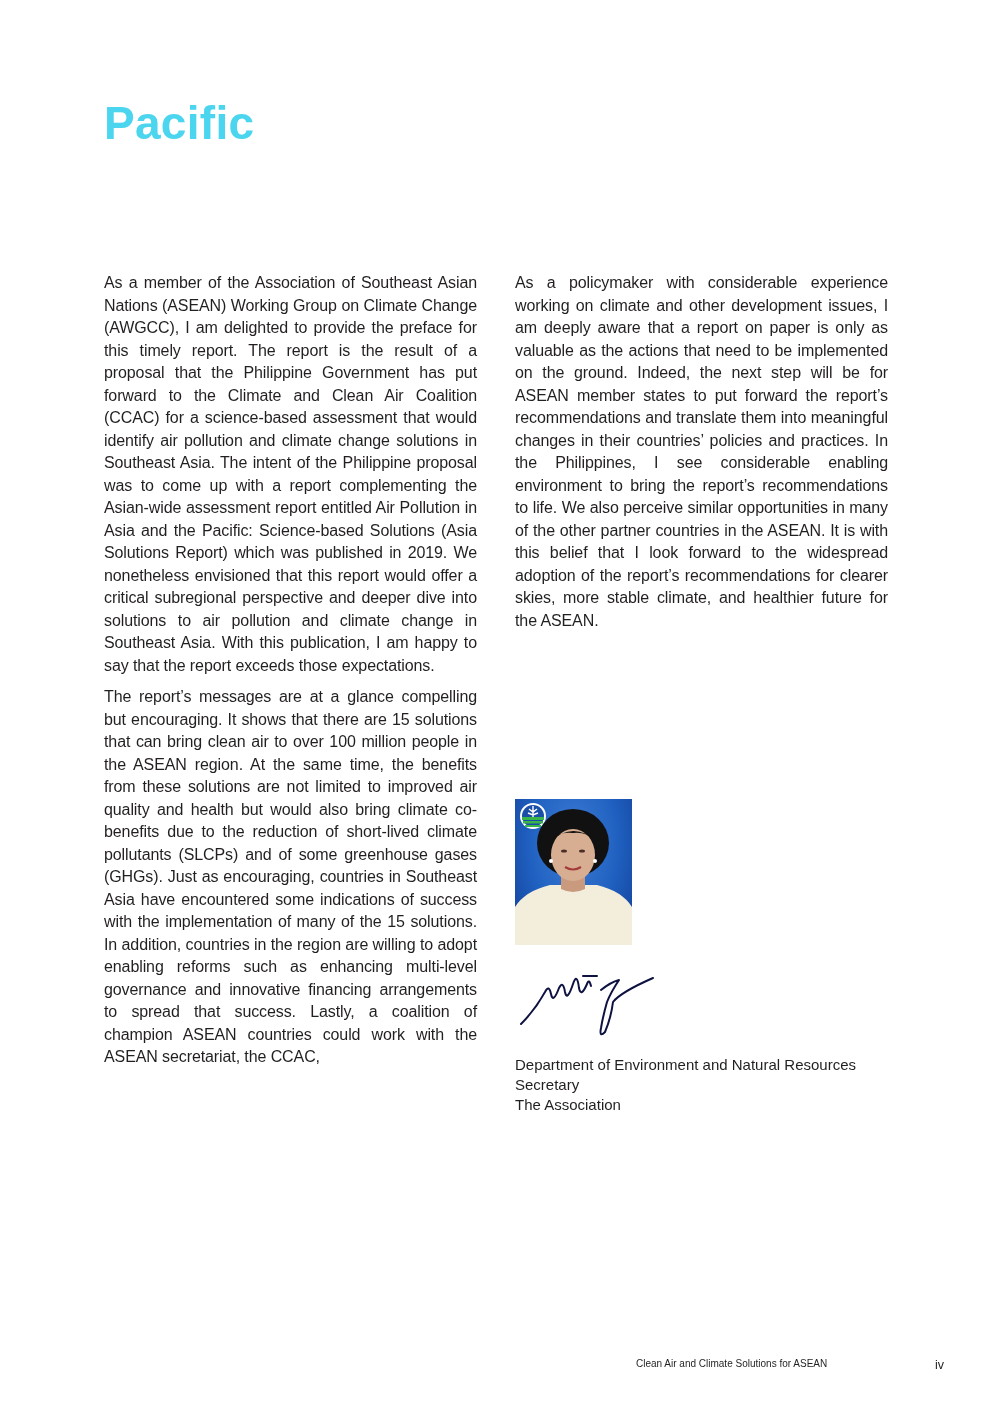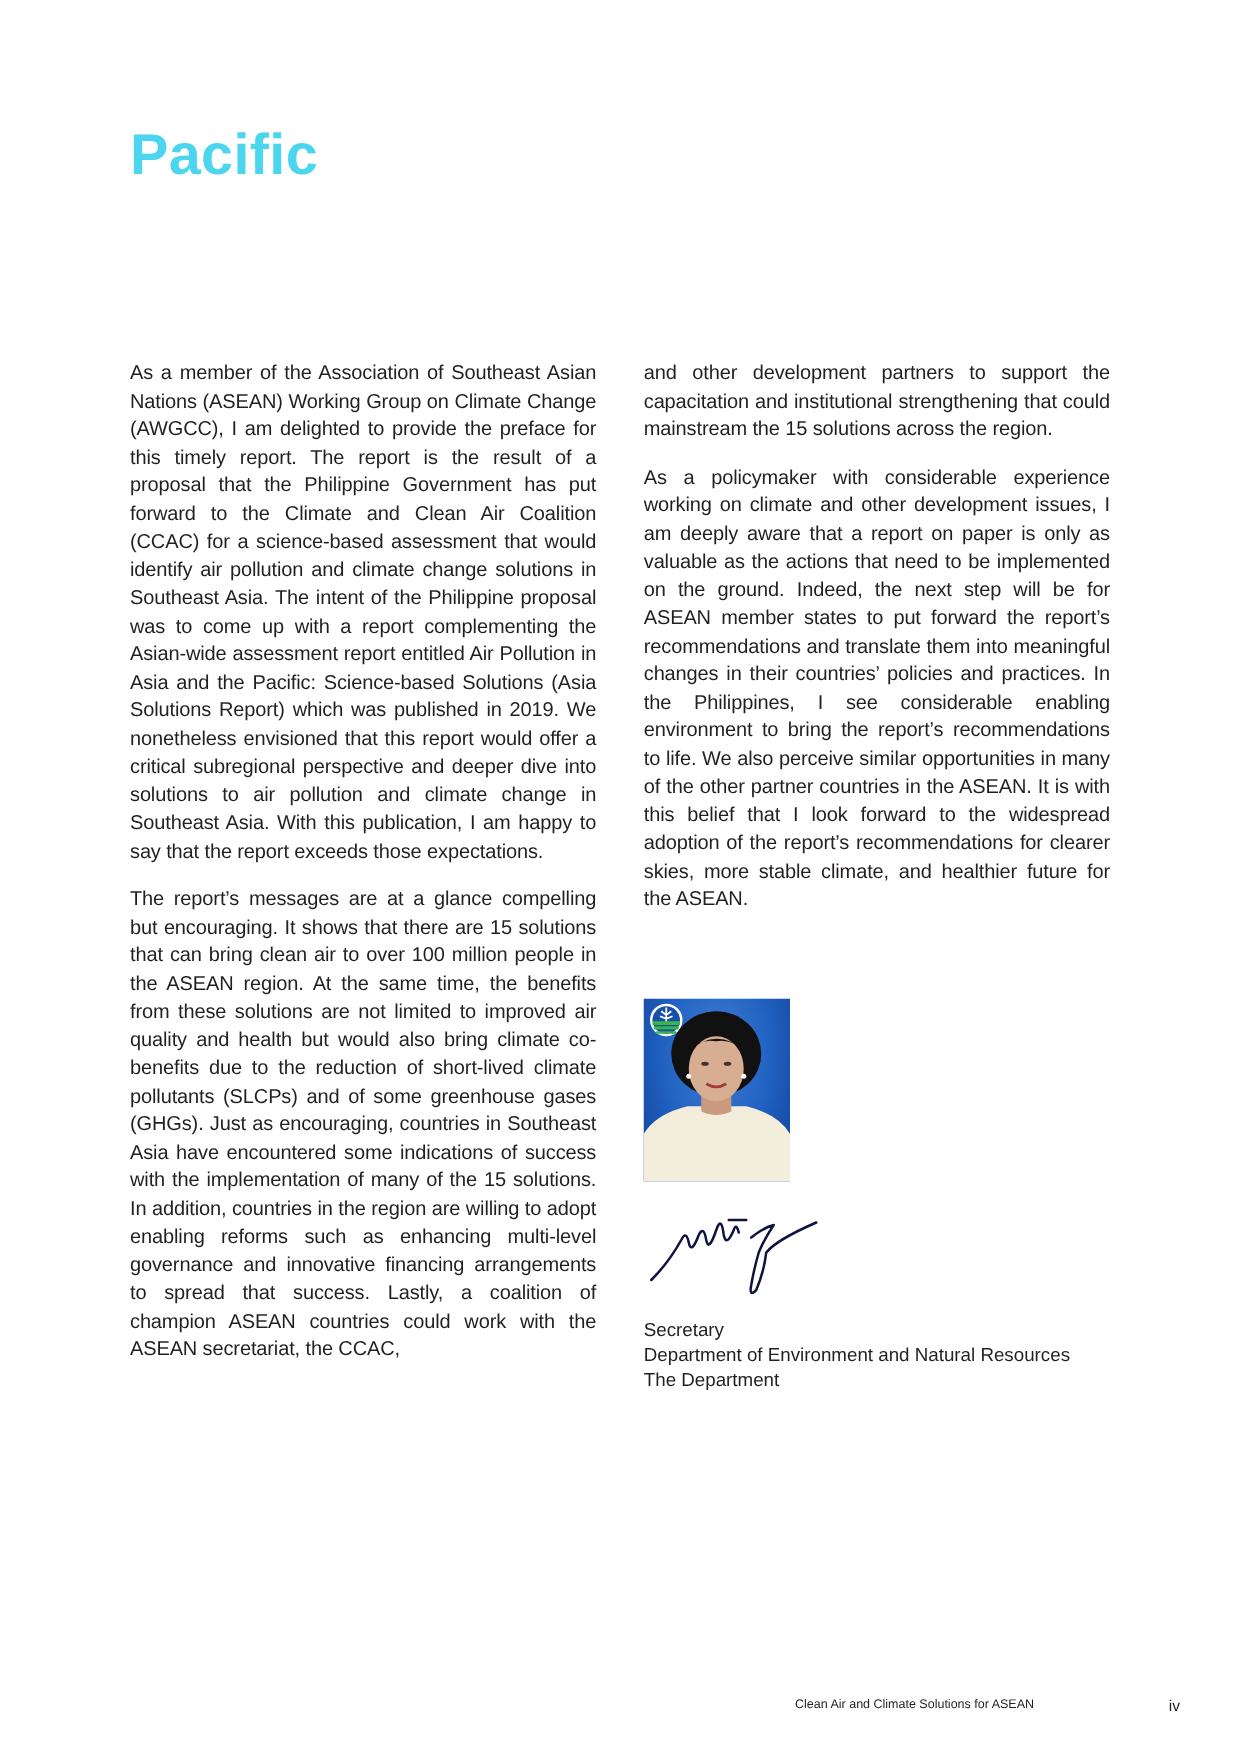--- a/index.html
+++ b/index.html
@@ -4,21 +4,21 @@
   <style>
     html, body { margin: 0; padding: 0; background: #ffffff; }
     body { width: 992px; height: 1403px; position: relative; overflow: hidden;
       font-family: "Liberation Sans", "DejaVu Sans", sans-serif; color: #231f20; }
     .title { position: absolute; left: 104px; top: 100px; margin: 0;
       font-family: "Liberation Sans", sans-serif; font-weight: 700; font-size: 46px;
       color: #4bd5ee; letter-spacing: 0.3px; line-height: 1; }
     .col { position: absolute; top: 272px; width: 373px; }
     .col-left { left: 104px; }
     .col-right { left: 515px; }
-    .para { margin: 16px 0 9px 0; font-size: 16px; line-height: 22.5px; text-align: justify;
+    .para { margin: 0 0 9px 0; font-size: 16px; line-height: 22.5px; text-align: justify;
       color: #231f20; font-weight: 400; letter-spacing: -0.1px; }
     .photo { position: absolute; left: 515px; top: 799px; width: 117px; height: 146px; overflow: hidden;
       background: radial-gradient(ellipse at 50% 30%, #3f7fd6 0%, #1f5fbf 55%, #123f95 100%); }
     .sig { position: absolute; left: 515px; top: 962px; width: 150px; height: 80px; }
     .sig-block { position: absolute; left: 515px; top: 1055px; width: 400px; }
     .sig-name { font-weight: 700; font-size: 14.5px; letter-spacing: 0.4px; line-height: 20px; color: #231f20; }
     .sig-line { font-size: 15px; line-height: 20px; color: #231f20; }
     .footer-title { position: absolute; left: 636px; top: 1358px; font-size: 10px; color: #231f20; text-align: right; }
     .footer-page { position: absolute; left: 935px; top: 1358px; font-size: 12.5px; color: #231f20; }
   </style>
@@ -26,21 +26,20 @@
 <body>
 
 <h1 class="title">Pacific</h1>
 
 <div class="col col-left">
   <p class="para">As a member of the Association of Southeast Asian Nations (ASEAN) Working Group on Climate Change (AWGCC), I am delighted to provide the preface for this timely report. The report is the result of a proposal that the Philippine Government has put forward to the Climate and Clean Air Coalition (CCAC) for a science-based assessment that would identify air pollution and climate change solutions in Southeast Asia. The intent of the Philippine proposal was to come up with a report complementing the Asian-wide assessment report entitled Air Pollution in Asia and the Pacific: Science-based Solutions (Asia Solutions Report) which was published in 2019. We nonetheless envisioned that this report would offer a critical subregional perspective and deeper dive into solutions to air pollution and climate change in Southeast Asia.  With this publication, I am happy to say that the report exceeds those expectations.</p>
   <p class="para">The report’s messages are at a glance compelling but encouraging.  It shows that there are 15 solutions that can bring clean air to over 100 million people in the ASEAN region. At the same time, the benefits from these solutions are not limited to improved air quality and health but would also bring climate co-benefits due to the reduction of short-lived climate pollutants (SLCPs) and of some greenhouse gases (GHGs). Just as encouraging, countries in Southeast Asia have encountered some indications of success with the implementation of many of the 15 solutions. In addition, countries in the region are willing to adopt enabling reforms such as enhancing multi-level governance and innovative financing arrangements to spread that success. Lastly, a coalition of champion ASEAN countries could work with the ASEAN secretariat, the CCAC,</p>
 </div>
 
 <div class="col col-right">
-  <p class="para">and other development partners to support the capacitation and institutional strengthening that could mainstream the 15 solutions across the region.</p>
   <p class="para">As a policymaker with considerable experience working on climate and other development issues, I am deeply aware that a report on paper is only as valuable as the actions that need to be implemented on the ground. Indeed, the next step will be for ASEAN member states to put forward the report’s recommendations and translate them into meaningful changes in their countries’ policies and practices. In the Philippines, I see considerable enabling environment to bring the report’s recommendations to life. We also perceive similar opportunities in many of the other partner countries in the ASEAN. It is with this belief that I look forward to the widespread adoption of the report’s recommendations for clearer skies, more stable climate, and healthier future for the ASEAN.</p>
 </div>
 
 <div class="photo">
   <svg width="117" height="146" viewBox="0 0 117 146">
 
     <g>
       <circle cx="18" cy="17" r="13" fill="#ffffff"></circle>
       <circle cx="18" cy="17" r="11" fill="#1a4fa8"></circle>
       <rect x="7" y="18" width="22" height="3" fill="#39b54a"></rect>
@@ -64,19 +63,19 @@
     <circle cx="36" cy="62" r="2" fill="#ffffff"></circle>
     <circle cx="80" cy="62" r="2" fill="#ffffff"></circle>
   </svg>
 </div>
 
 <svg class="sig" viewBox="0 0 150 80">
   <path d="M6 62 Q20 48 30 30 Q34 22 36 32 Q38 42 44 26 Q48 18 50 30 Q52 40 58 22 Q62 10 64 26 Q66 36 72 22 Q74 16 76 24 M68 14 L82 14 M86 28 Q96 20 104 18 Q96 30 92 40 Q88 54 86 66 Q84 76 90 70 Q96 56 98 40 Q106 30 138 16" stroke="#0d1240" stroke-width="2" fill="none" stroke-linecap="round" stroke-linejoin="round"></path>
 </svg>
 
 <div class="sig-block">
+  <div class="sig-line">Department of Environment and Natural Resources</div>
   <div class="sig-line">Secretary</div>
-  <div class="sig-line">Department of Environment and Natural Resources</div>
-  <div class="sig-line">The Department</div>
+  <div class="sig-line">The Association</div>
 </div>
 
 <div class="footer-title">Clean Air and Climate Solutions for ASEAN</div>
 <div class="footer-page">iv</div>
 
 </body></html>

